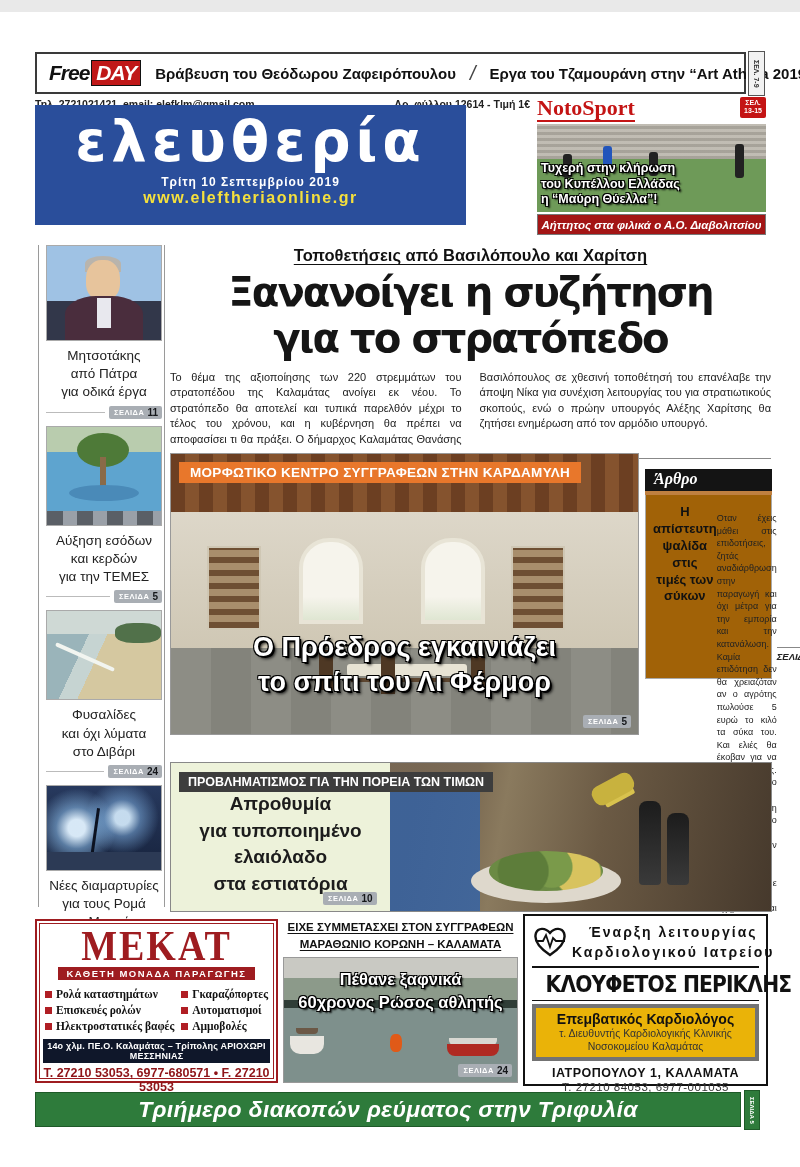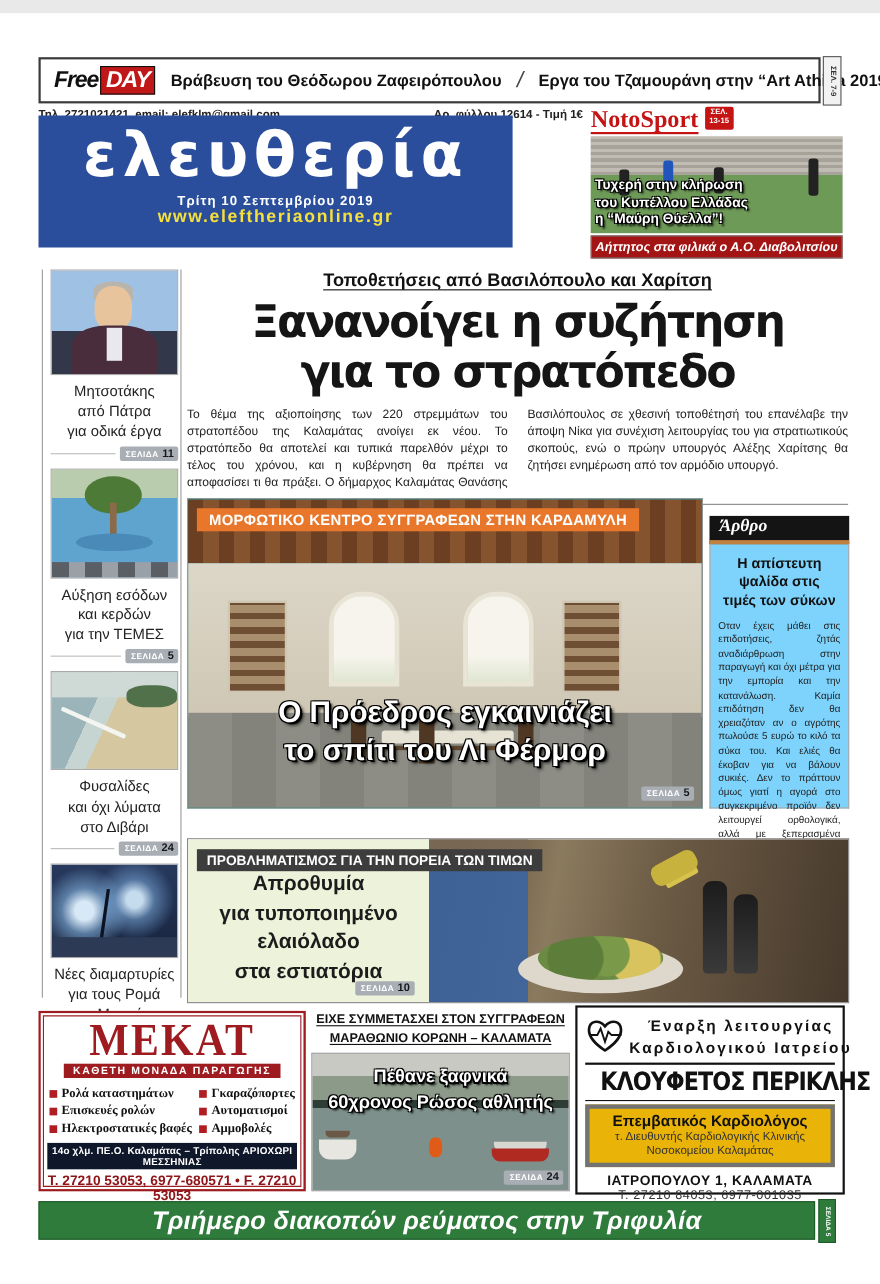--- a/index.html
+++ b/index.html
@@ -18,21 +18,21 @@
 
   
   .contactrow { position:absolute; left:35px; top:86px; width:495px; display:flex; justify-content:space-between; font-size:10.5px; font-weight:bold; color:#222; }
   .masthead { position:absolute; left:35px; top:93px; width:431px; height:120px; background:#2a4e9b; text-align:center; color:#fff; }
   .mh-logo { font-family:"DejaVu Sans", sans-serif; font-weight:bold; font-size:56px; letter-spacing:5px; line-height:1.05; margin-top:8px; }
   .mh-date { font-size:12px; font-weight:bold; margin-top:3px; letter-spacing:1px; }
   .mh-site { font-size:16px; font-weight:bold; color:#f5e03c; letter-spacing:1.5px; }
 
   
   .notosport { position:absolute; left:537px; top:85px; width:229px; height:136px; background:#fff; }
-  .ns-head { display:flex; align-items:flex-start; gap:6px; }
+  .ns-head { display:flex; align-items:flex-start; gap:6px;justify-content:space-between; }
   .ns-title { font-family:"Liberation Serif", serif; font-weight:bold; font-size:22px; color:#c41414; border-bottom:2px solid #c41414; line-height:1; padding-bottom:1px; }
   .ns-badge { background:#c41414; color:#fff; font-size:7px; font-weight:bold; padding:2px 4px; line-height:1.2; text-align:center; white-space:pre-line; border-radius:2px; }
   .ns-photo { position:relative; width:100%; height:88px; margin-top:2px; overflow:hidden;
     background:linear-gradient(#b6b2a8 0 40%, #6e9a58 40% 100%); }
   .ns-stands { position:absolute; left:0; top:0; width:100%; height:40%; background:repeating-linear-gradient(0deg,#a39f96 0 3px,#c3bfb6 3px 6px); opacity:.8; }
   .ns-player { position:absolute; width:9px; height:24px; background:#222; border-radius:3px; }
   .ns-player.blue { background:#2255bb; }
   .ns-overlay { position:absolute; left:4px; bottom:4px; color:#fff; font-weight:bold; font-size:12.5px; line-height:1.25; white-space:pre-line; text-shadow:1px 1px 0 #000,-1px -1px 0 #000,1px -1px 0 #000,-1px 1px 0 #000,2px 2px 2px #000; }
   .ns-footer { margin-top:2px; height:21px; background:#a31515; border:1px solid #777; color:#fff; font-weight:bold; font-style:italic; font-size:11.5px; display:flex; align-items:center; justify-content:center; }
 
@@ -90,21 +90,21 @@
   .ft-floor { position:absolute; left:0; bottom:0; width:100%; height:86px; background:repeating-linear-gradient(90deg,#8d8d85 0 40px,#83837b 40px 80px); }
   .ft-table { position:absolute; left:176px; bottom:58px; width:120px; height:12px; background:#e7e3d4; border-radius:3px; box-shadow:0 10px 0 -4px #5d4630; }
   .ft-chair { position:absolute; bottom:44px; width:14px; height:40px; background:#4e3824; border-radius:3px 3px 0 0; }
   .ft-kicker { position:absolute; left:8px; top:8px; background:#e8772b; color:#fff; font-weight:bold; font-size:13.5px; padding:3px 11px; letter-spacing:.3px; }
   .ft-overlay { position:absolute; left:0; right:0; bottom:34px; text-align:center; color:#fff; font-weight:bold; font-size:27px; line-height:1.3; white-space:pre-line; text-shadow:2px 2px 0 #000,-1px -1px 0 #000,1px -1px 0 #000,-1px 1px 0 #000,3px 3px 3px rgba(0,0,0,.8); }
   .ft-badge { position:absolute; right:7px; bottom:6px; }
 
   
   .arthro { position:absolute; left:645px; top:457px; width:127px; height:282px; }
   .ar-header { background:#141414; color:#fff; font-family:"Liberation Serif", serif; font-style:italic; font-weight:bold; font-size:16px; padding:1px 9px 3px; border-bottom:4px solid #c08040; }
-  .ar-panel { border:1px solid #aaa; border-top:none; background:#7dd3fc; height:240px; padding:9px 7px 5px; display:flex; flex-direction:column; }
+  .ar-panel { border:1px solid #aaa; border-top:none; background:#a16207; height:184px; padding:9px 7px 5px; display:flex; }
   .ar-title { font-size:13px; font-weight:bold; text-align:center; line-height:1.3; color:#111; white-space:pre-line; }
   .ar-body { font-size:9px; line-height:1.4; text-align:justify; color:#222; margin-top:8px; }
   .ar-foot { margin-top:auto; border-top:1px solid #888; padding-top:3px; text-align:right; font-size:9.5px; font-weight:bold; font-style:italic; color:#222; }
 
   
   .oil { position:absolute; left:170px; top:750px; width:602px; height:150px; border:1px solid #888; overflow:hidden; }
   .oil-panel { position:absolute; left:0; top:0; width:219px; height:100%; background:#edf2da; }
   .oil-photo { position:absolute; left:219px; top:0; right:0; bottom:0; background:linear-gradient(100deg,#63503e 0 8%, #8a7a5e 30%, #6b5a44 55%, #46392c 100%); }
   .oil-person { position:absolute; left:219px; top:0; width:90px; height:100%; background:linear-gradient(#7a6a56 0 18%, #3a64a0 18% 100%); opacity:.9; }
   .oil-plate { position:absolute; left:300px; bottom:8px; width:150px; height:44px; background:#ded8cc; border-radius:50%; }

